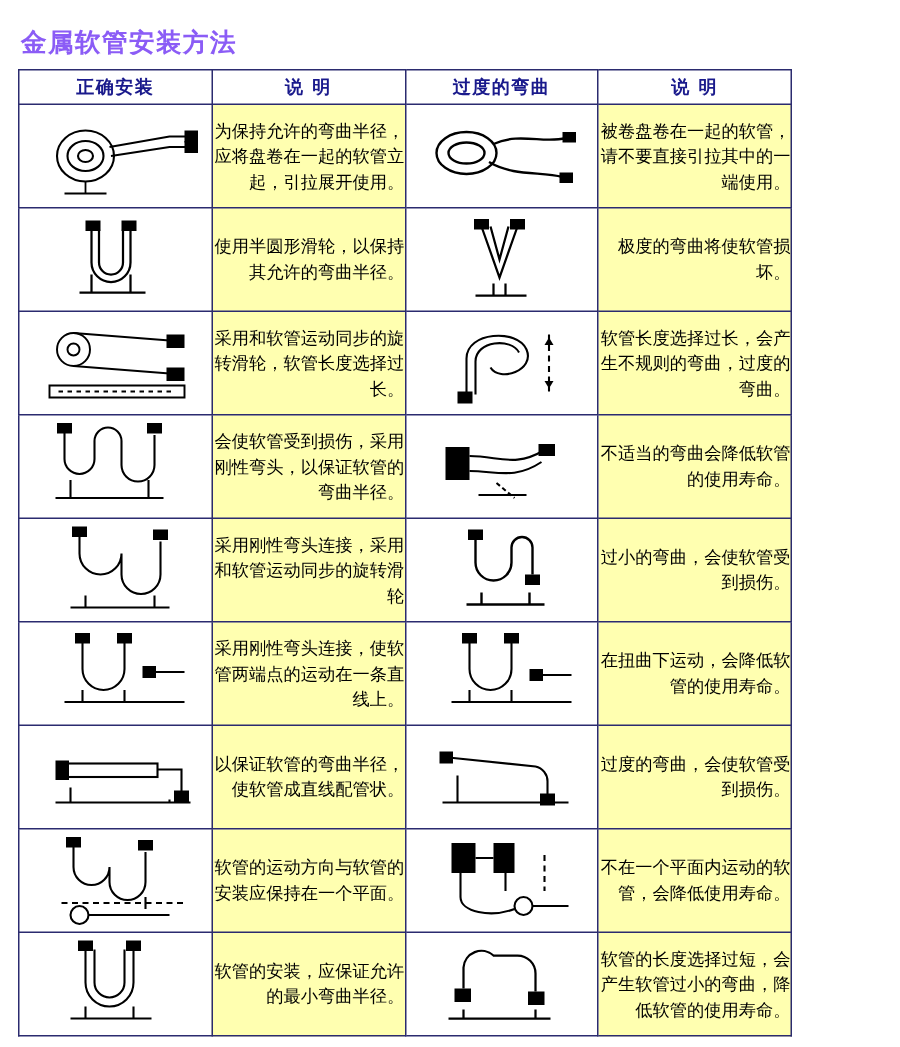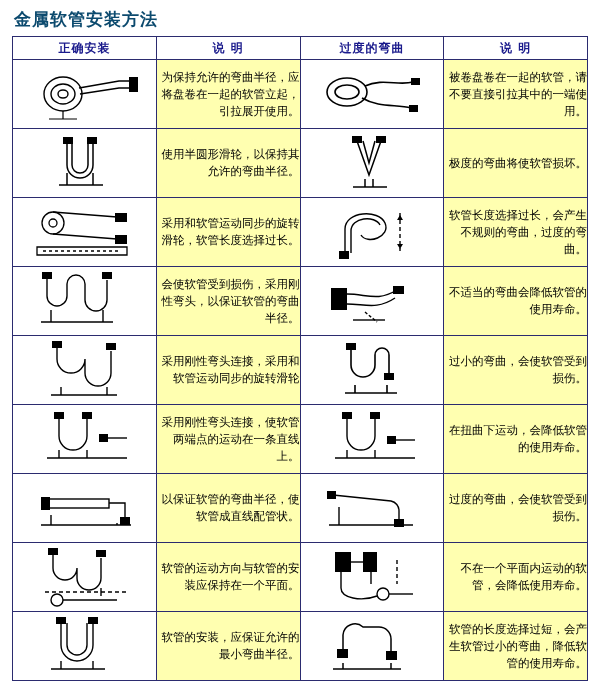--- a/index.html
+++ b/index.html
@@ -16,29 +16,29 @@
   .page {
     position: relative;
     width: 600px;
     height: 698px;
     box-sizing: border-box;
     padding: 6px 12px 0 12px;
   }
   .page-title {
     font-size: 17px;
     font-weight: bold;
-    color: #0c4a6e;
+    color: #8b5cf6;
     letter-spacing: 1px;
     line-height: 22px;
-    margin: 2px 0 6px 2px;
+    margin: 12px 0 6px 2px;
     font-family: "DejaVu Sans", "Liberation Sans", sans-serif;
   }
   table.hose-table {
     border-collapse: collapse;
-    width: 576px;
+    width: 516px;
     table-layout: fixed;
     border: 1px solid #2b2b6f;
   }
   table.hose-table th,
   table.hose-table td {
     border: 1px solid #2b2b6f;
     padding: 0;
     vertical-align: middle;
   }
   thead th {

